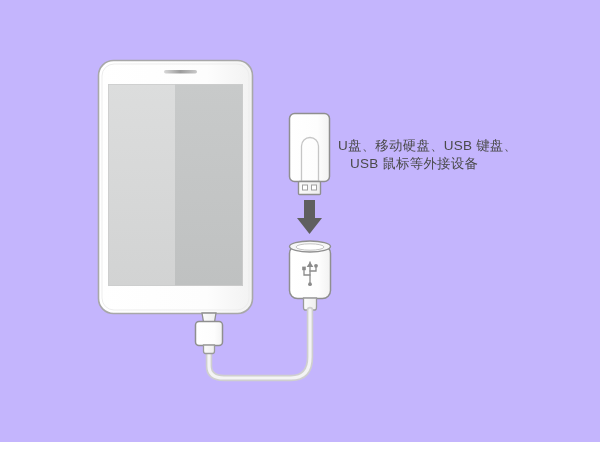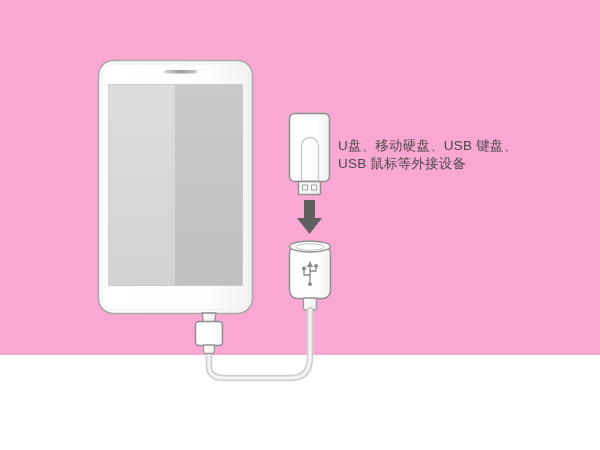--- a/index.html
+++ b/index.html
@@ -9,22 +9,22 @@
   }
   body {
     width: 600px;
     height: 450px;
     font-family: "Liberation Sans", "DejaVu Sans", sans-serif;
     overflow: hidden;
   }
   #stage {
     position: relative;
     width: 600px;
-    height: 355px;
-    background: #f9a8d4;
+    height: 442px;
+    background: #c4b5fd;
   }
   #diagram {
     position: absolute;
     left: 0;
     top: 0;
     width: 600px;
     height: 450px;
     display: block;
   }
   .label-text {
@@ -34,20 +34,21 @@
     line-height: 18px;
     letter-spacing: 0.2px;
     white-space: nowrap;
   }
   #device-label {
     left: 338px;
     top: 137px;
   }
   #device-label .line2 {
     display: block;
+    margin-left: 12px;
   }
   #cable-label {
     left: 314px;
     top: 324px;
   }
 </style>
 </head>
 <body>
 
 <div id="stage">

